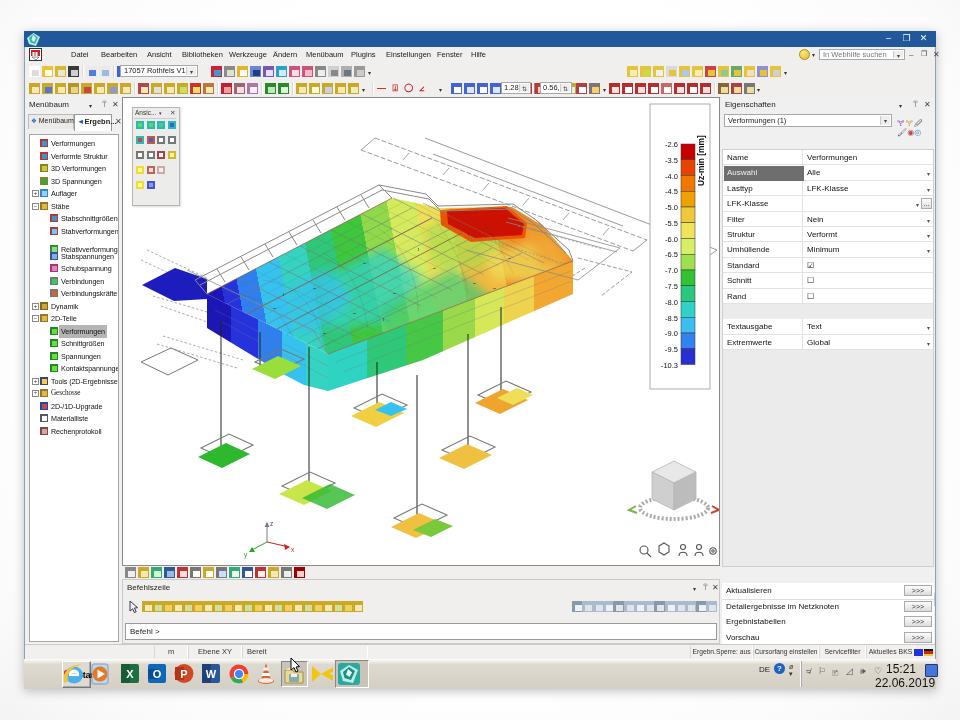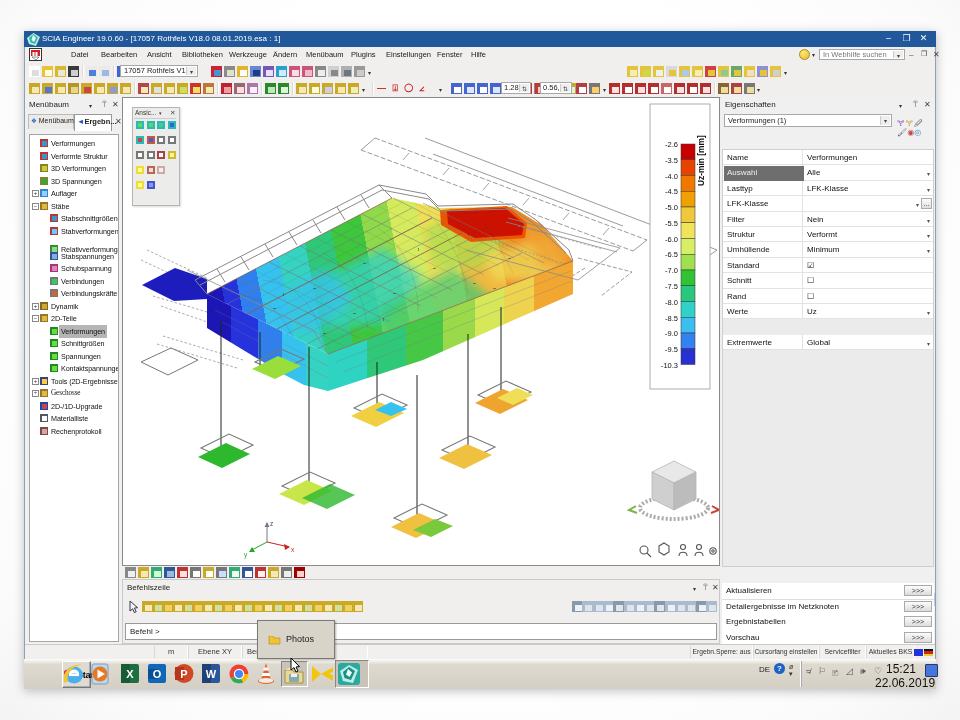--- a/index.html
+++ b/index.html
@@ -47,21 +47,20 @@
 </head>
 <body>
 <div id="root">
 <div id="win">
   <div id="title">
     <svg class="abs" style="left:3px;top:2px" width="13" height="13" viewBox="0 0 13 13">
       <path d="M6.5 0 L13 4 L9 13 L2 11 L0 5 Z" fill="#bfeee4"></path>
       <path d="M6.5 1 L11 4.5 L8 11 L3.5 9.5 L2 5 Z" fill="#2fb9a4"></path>
       <path d="M6 2 L9 5 L7 9 L4.5 7 Z" fill="#e8fffb"></path>
     </svg>
-    <span class="txt">SCIA Engineer 19.0.60 - [17057 Rothfels V18.0 08.01.2019.esa : 1]</span>
     <span class="wbtn" style="right:40px">–</span>
     <span class="wbtn" style="right:22px">❐</span>
     <span class="wbtn" style="right:5px">✕</span>
   </div>
   <div id="menubar">
     <svg class="abs" style="left:4px;top:1px" width="13" height="13" viewBox="0 0 13 13">
       <rect x="0.5" y="0.5" width="12" height="12" fill="#fff" stroke="#333"></rect>
       <rect x="2" y="2" width="9" height="6" fill="#c22"></rect>
       <rect x="3.5" y="4" width="2" height="4" fill="#fff"></rect>
       <rect x="6.5" y="4" width="2" height="4" fill="#fff"></rect>
@@ -729,24 +728,24 @@
           <div class="prow" style="top: 123.2px; height: 15.4px;">
             <div class="cell-sep"></div>
             <div class="plabel">Schnitt</div>
             <div class="pval">☐</div>
           </div>
           <div class="prow" style="top: 138.6px; height: 15.4px;">
             <div class="cell-sep"></div>
             <div class="plabel">Rand</div>
             <div class="pval">☐</div>
           </div>
-          <div class="prow" style="top: 154px; height: 15.4px;">
-            <div class="cell-sep"></div>
-            <div class="plabel">Werte</div>
-            <div class="pval">Uz</div>
+          <div class="prow" style="top: 169.4px; height: 15.4px;">
+            <div class="cell-sep"></div>
+            <div class="plabel">Textausgabe</div>
+            <div class="pval">Text</div>
             <div class="pdrop">▾</div>
           </div>
           <div class="prow" style="top: 184.8px; height: 15.4px;">
             <div class="cell-sep"></div>
             <div class="plabel">Extremwerte</div>
             <div class="pval">Global</div>
             <div class="pdrop">▾</div>
           </div>
         </div>
         <div class="abs" style="left: 0px; top: 496px; width: 214px; height: 13px; background: linear-gradient(90deg, rgb(233, 241, 250), rgb(174, 208, 238)); font-size: 12px; font-weight: bold; color: rgb(17, 17, 34); padding: 1px 0px 0px 4px; box-sizing: border-box;">Aktionen</div>
@@ -923,20 +922,13 @@
           <span class="abs" style="left:16px;top:5px;font-size:9px;color:#555">⚐</span>
           <span class="abs" style="left:30px;top:5px;font-size:9px;color:#555">🗈</span>
           <span class="abs" style="left:44px;top:5px;font-size:9px;color:#555">◿</span>
           <span class="abs" style="left:58px;top:5px;font-size:9px;color:#555">🕪</span>
           <span class="abs" style="left:72px;top:5px;font-size:9px;color:#555">♡</span>
         </div>
         <div class="abs" style="left: 851px; top: 3px; width: 52px; height: 24px; font-size: 12px; color: rgb(17, 17, 17); text-align: center;">15:21<br>22.06.2019</div>
         <div class="abs" style="left: 901px; top: 5px; width: 11px; height: 11px; background: rgb(68, 119, 221); border: 1px solid rgb(51, 51, 102); border-radius: 1px;"></div>
       </div>
 </div>
-<div class="abs" style="left:257px;top:620px;width:76px;height:37px;background:#d8d4ca;border:1px solid #7a7a72;box-shadow:1px 1px 2px rgba(0,0,0,.3);z-index:50">
-  <svg class="abs" style="left:10px;top:12px" width="13" height="12" viewBox="0 0 13 12">
-    <path d="M1 3 L5 3 L6 5 L12 5 L12 11 L1 11 Z" fill="#f0c235" stroke="#b08818" stroke-width=".6"></path>
-    <path d="M1 3 L4.5 1 L5.5 3 Z" fill="#f7da71"></path>
-  </svg>
-  <span class="abs" style="left:28px;top:13px;font-size:9px;color:#222">Photos</span>
 </div>
-</div>
 
 </body></html>

